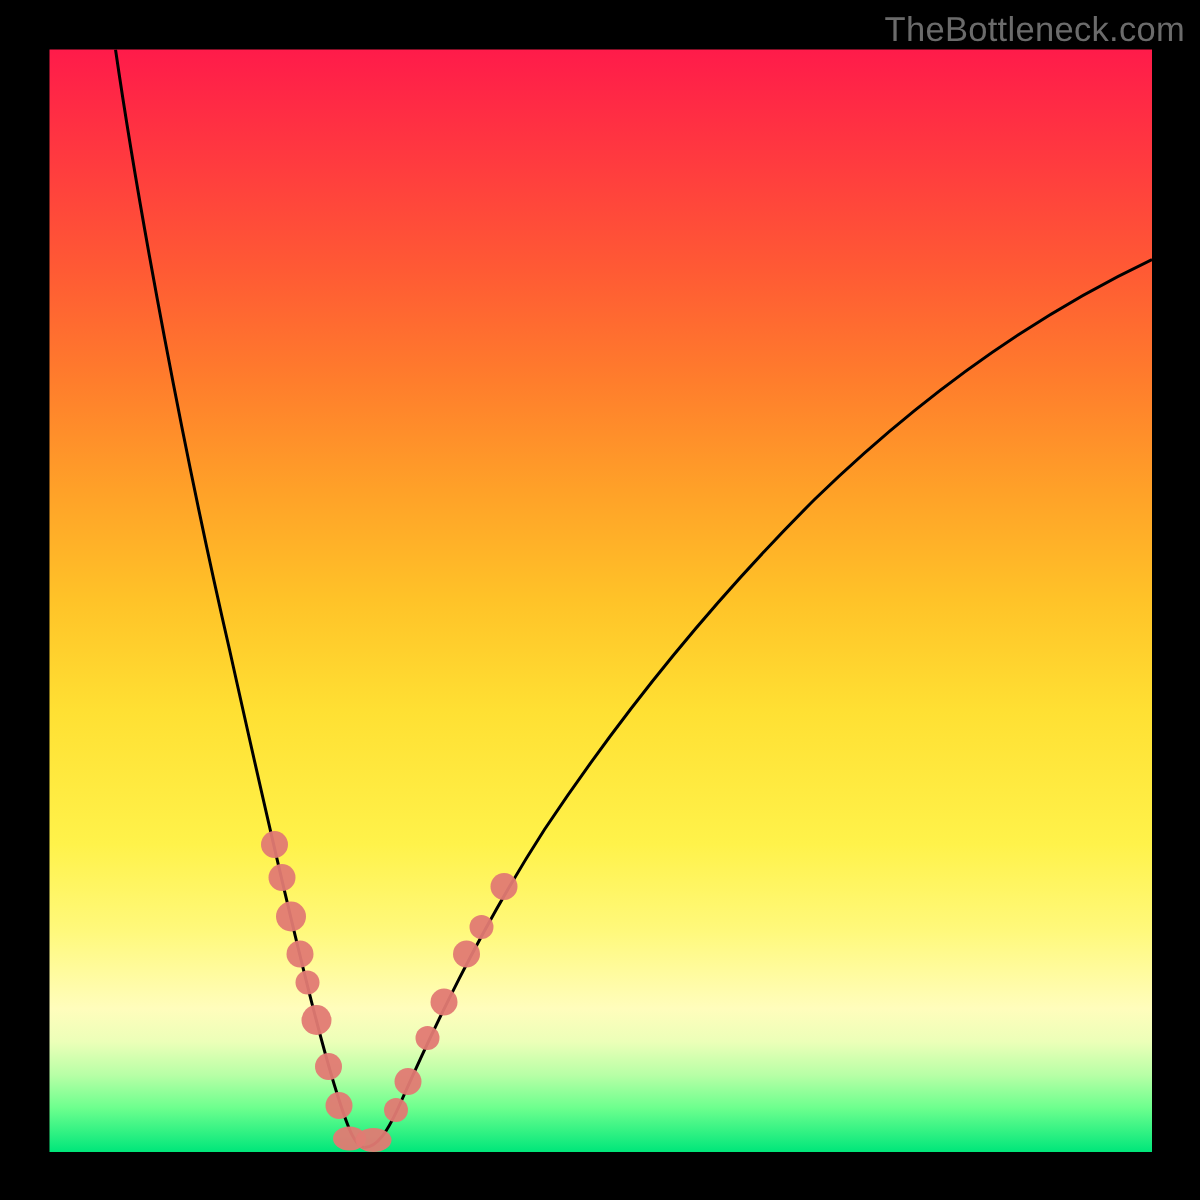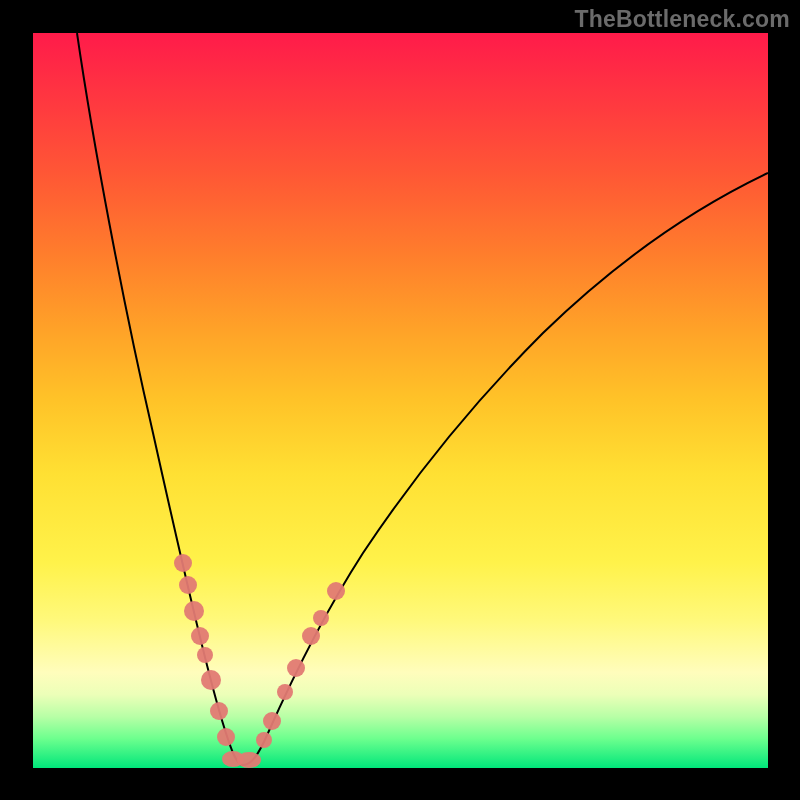--- a/index.html
+++ b/index.html
@@ -40,21 +40,21 @@
       #6dff8e 96%,
       #00e67a 100%
     );
   }
   .watermark {
     position: absolute;
     top: 6px;
     right: 10px;
     color: #6b6b6b;
     font-size: 23px;
-    font-weight: 700;
+    font-weight: 400;
     letter-spacing: 0.2px;
   }
   svg.curves {
     position: absolute;
     left: 0;
     top: 0;
     width: 735px;
     height: 735px;
   }
   .curve-path {

